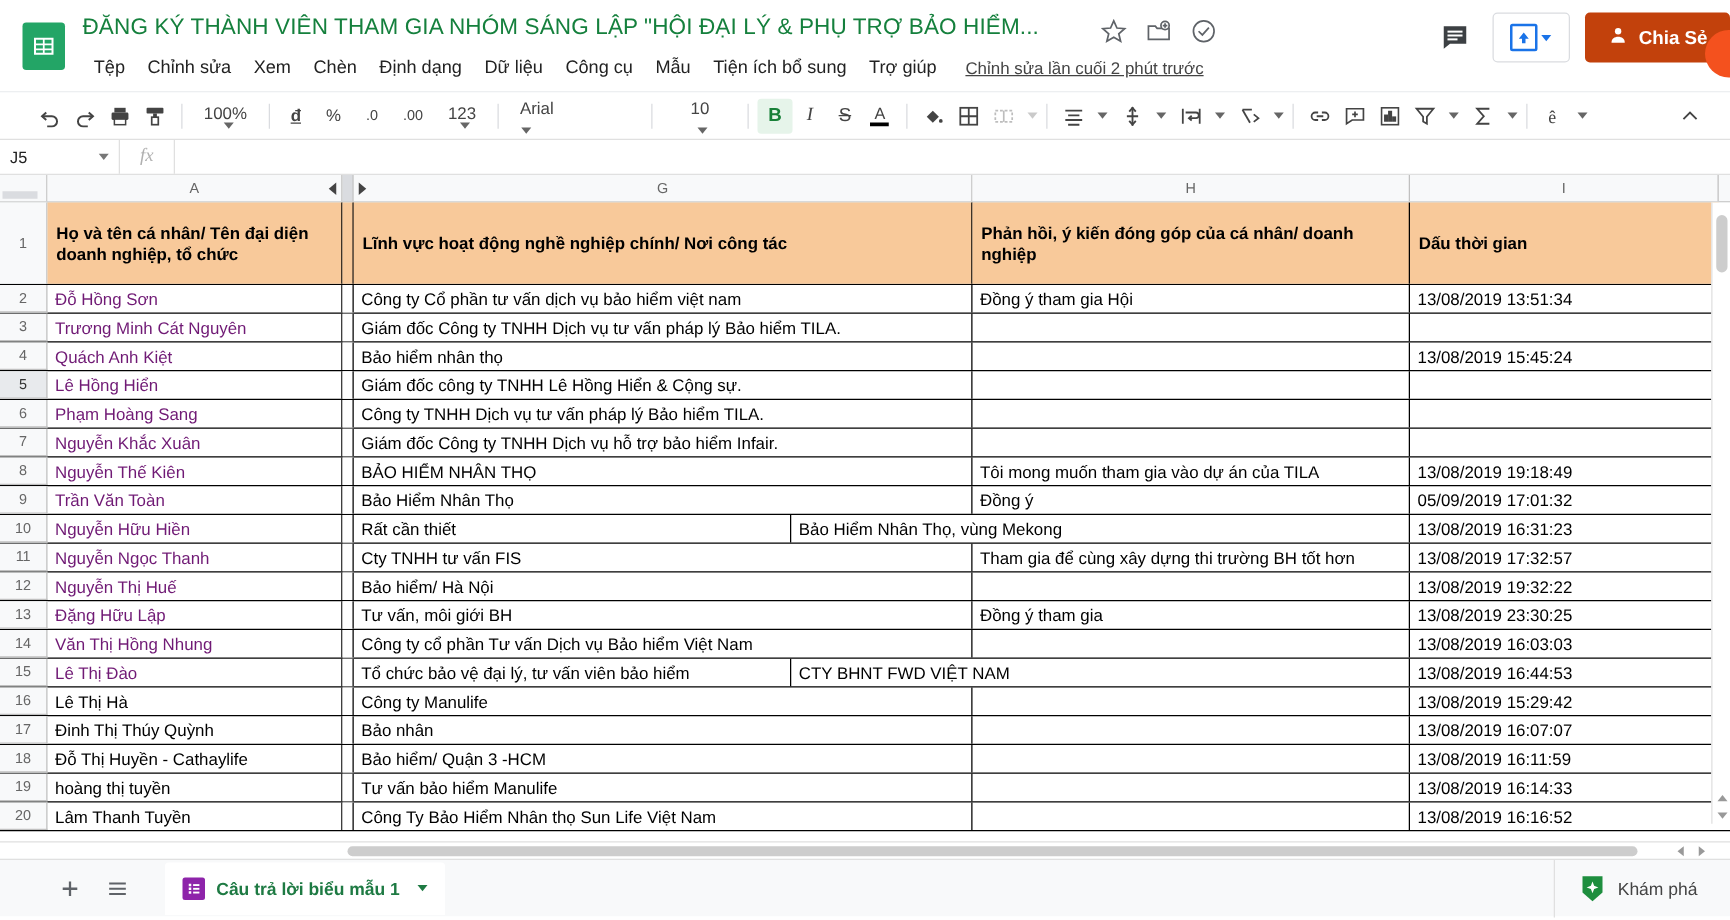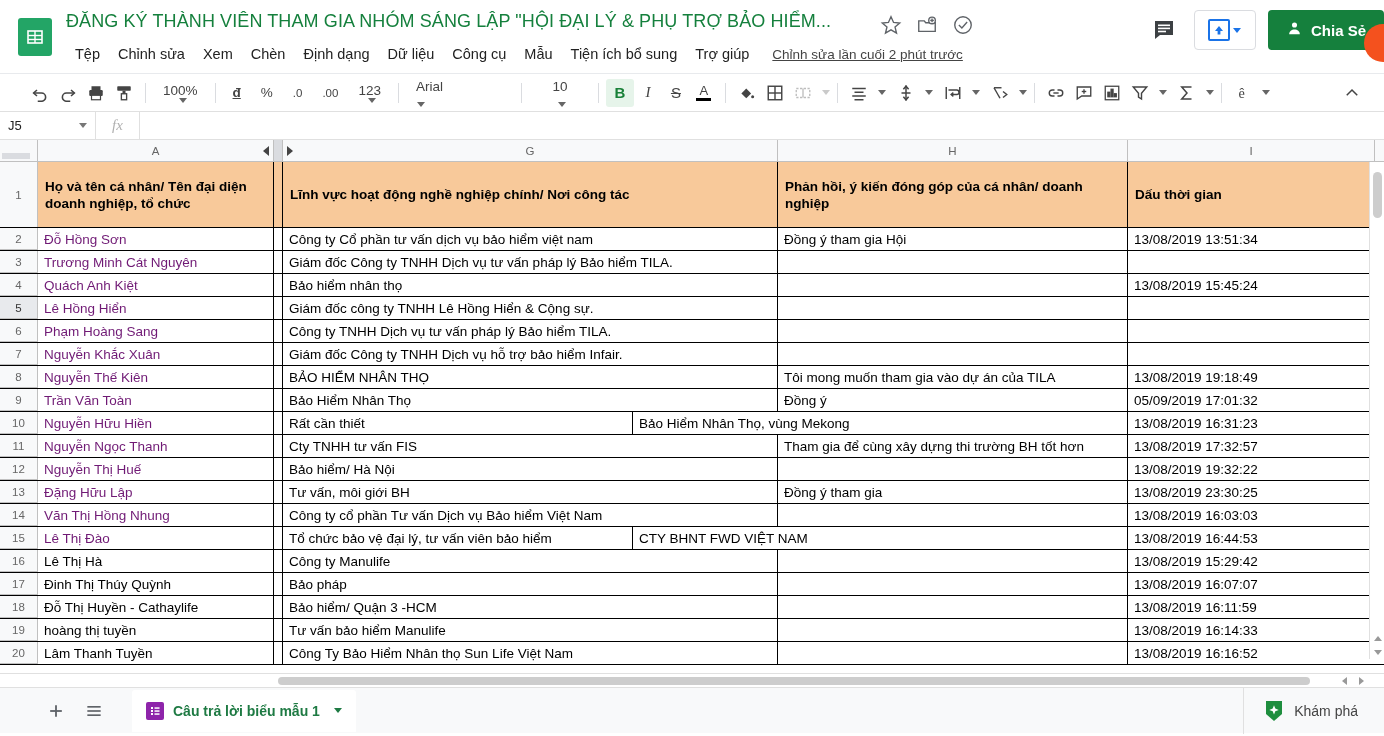--- a/index.html
+++ b/index.html
@@ -62,21 +62,21 @@
     display:flex; align-items:center; justify-content:center; gap: 3px; cursor:pointer;
     background:#fff;
   }
   #present-box {
     width: 22px; height: 22px; border: 2px solid #1a73e8; border-radius: 2px;
     display:flex; align-items:center; justify-content:center;
   }
   .caret-dn { width:0;height:0;border-left:4px solid transparent;border-right:4px solid transparent;border-top:5px solid #1a73e8; }
   #share-btn {
     margin-left: 12px;
-    height: 40px; padding: 0 18px; background: #15803d; color:#fff;
+    height: 40px; padding: 0 18px; background: #c2410c; color:#fff;
     border-radius: 4px; display:flex; align-items:center; gap:8px;
     font-size: 15px; font-weight: bold; cursor:pointer;
   }
   #avatar {
     position:absolute; right:-18px; top:14px;
     width: 38px; height: 38px; border-radius: 50%;
     background: #f4511e;
   }
 
   
@@ -687,21 +687,21 @@
           <div class="cell rowG">Công ty Manulife</div>
           <div class="cell rowH"></div>
           <div class="cell rowI" style="border-right: none;">13/08/2019 15:29:42</div>
         </div>
         <div class="data-row" style="height: 23px;">
           <div class="rowhdr">
             <span>17</span>
           </div>
           <div class="cell rowA">Đinh Thị Thúy Quỳnh</div>
           <div class="rowSplit"></div>
-          <div class="cell rowG">Bảo pháp</div>
+          <div class="cell rowG">Bảo nhân</div>
           <div class="cell rowH"></div>
           <div class="cell rowI" style="border-right: none;">13/08/2019 16:07:07</div>
         </div>
         <div class="data-row" style="height: 23px;">
           <div class="rowhdr">
             <span>18</span>
           </div>
           <div class="cell rowA">Đỗ Thị Huyền - Cathaylife</div>
           <div class="rowSplit"></div>
           <div class="cell rowG">Bảo hiểm/ Quận 3 -HCM</div>

